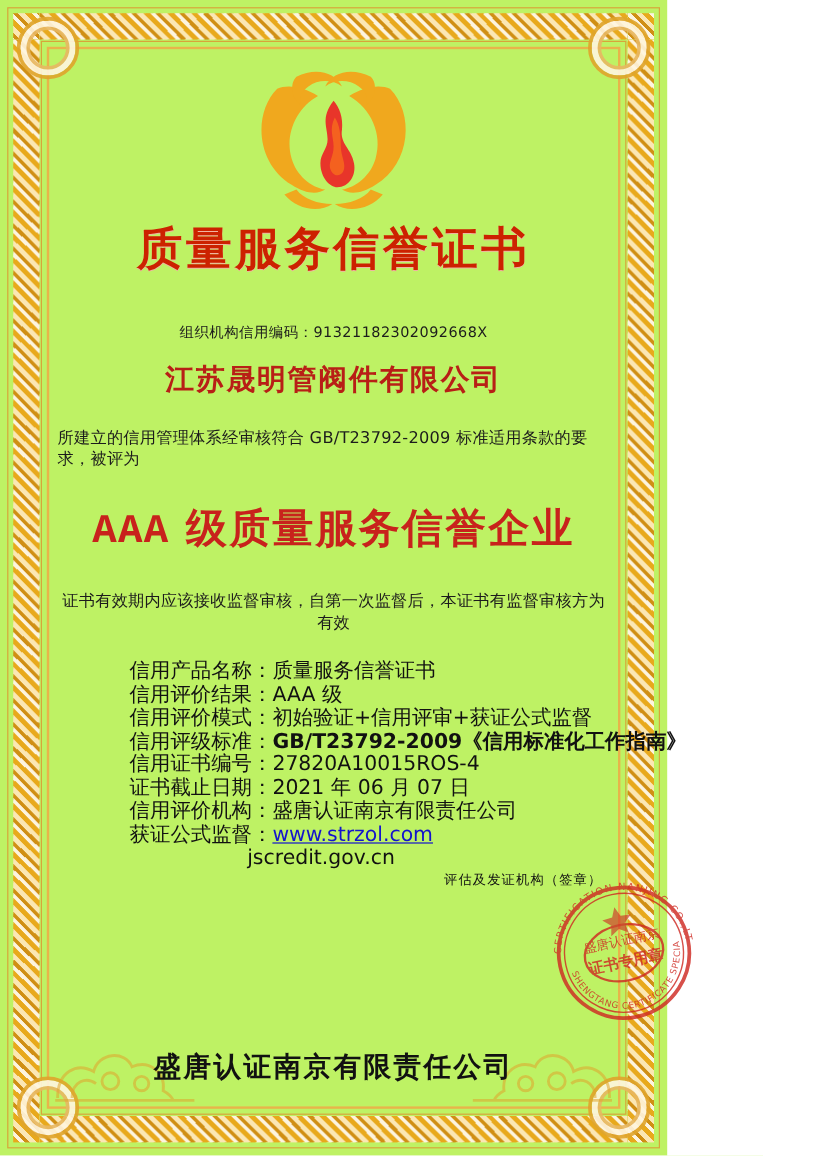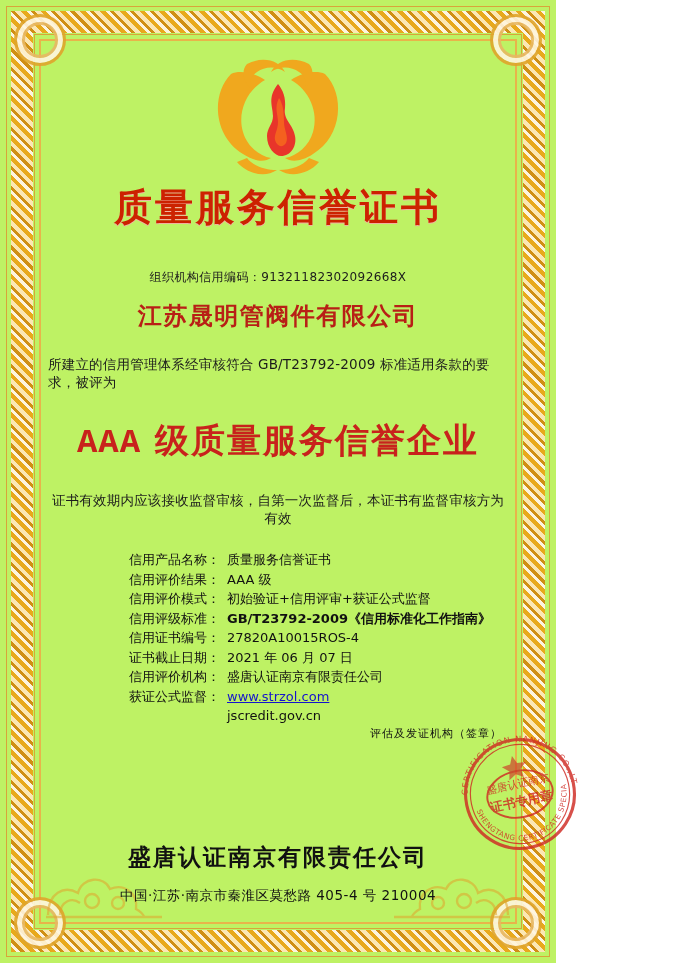--- a/index.html
+++ b/index.html
@@ -154,22 +154,22 @@
     font-size: 13.5px;
     color: #1c1c1c;
     letter-spacing: .2px;
     text-align: center;
   }
 
   
   .details {
     margin-top: 22px;
     align-self: flex-start;
-    margin-left: 81px;
-    font-size: 13px;
+    margin-left: 60px;
+    font-size: 17px;
     color: #111;
     line-height: 19.5px;
   }
   .detail-row {
     display: flex;
     align-items: baseline;
     white-space: nowrap;
   }
   .detail-label {
     min-width: 98px;
@@ -362,16 +362,15 @@
       <text font-family="'DejaVu Sans','Liberation Sans',sans-serif" font-size="7.6" fill="#cf2a23" letter-spacing="0.6">
         <textPath href="#sealBottom" startOffset="5%">SHENGTANG CERTIFICATE SPECIAL CHAPTER</textPath>
       </text>
       <text x="70" y="63" text-anchor="middle" font-family="'DejaVu Serif','Liberation Serif',serif" font-size="11" fill="#cf2a23">盛唐认证南京</text>
       <text x="70" y="82" text-anchor="middle" font-family="'DejaVu Serif','Liberation Serif',serif" font-size="13" font-weight="bold" fill="#cf2a23">证书专用章</text>
     </g>
   </svg>
 
   <div class="footer">
     <div class="footer-org">盛唐认证南京有限责任公司</div>
-    <div class="footer-addr">中国·江苏·南京市秦淮区莫愁路 405-4 号   210004</div>
   </div>
 
 </div>
 
 </body></html>

